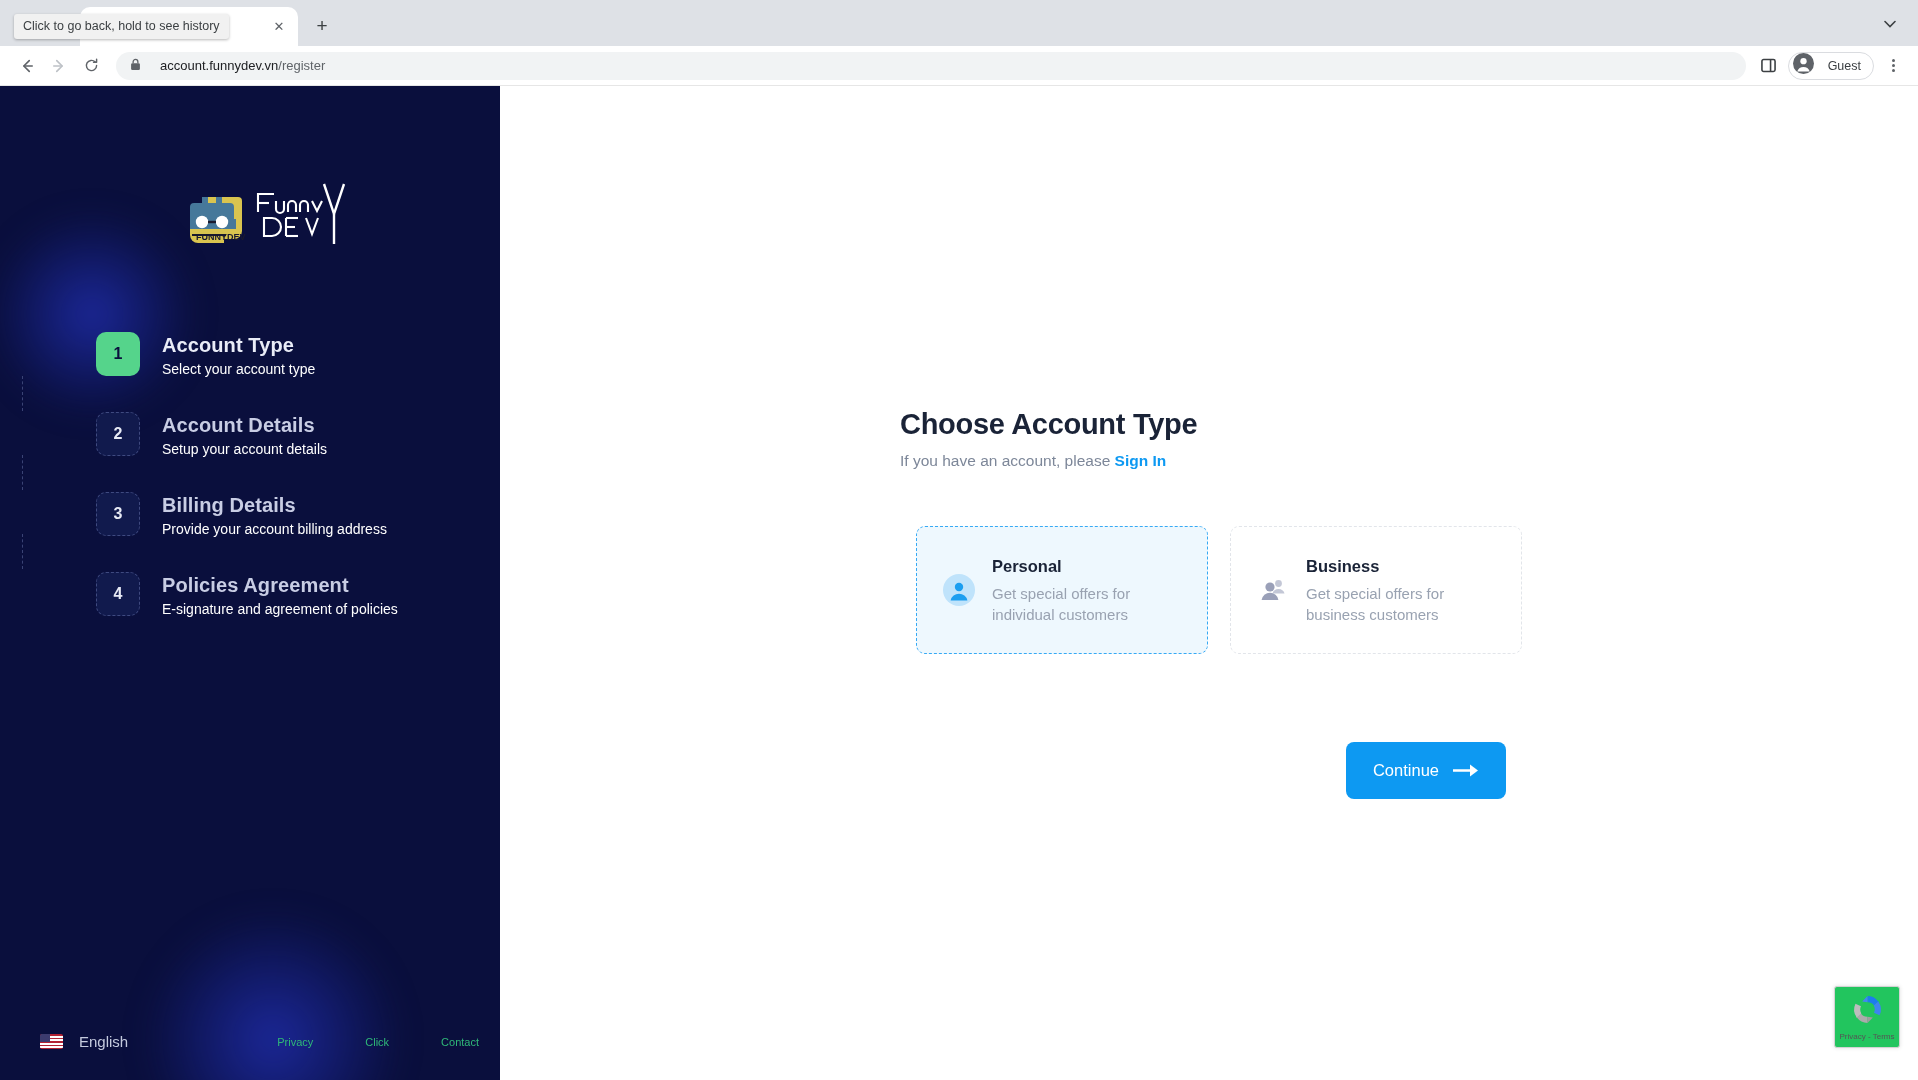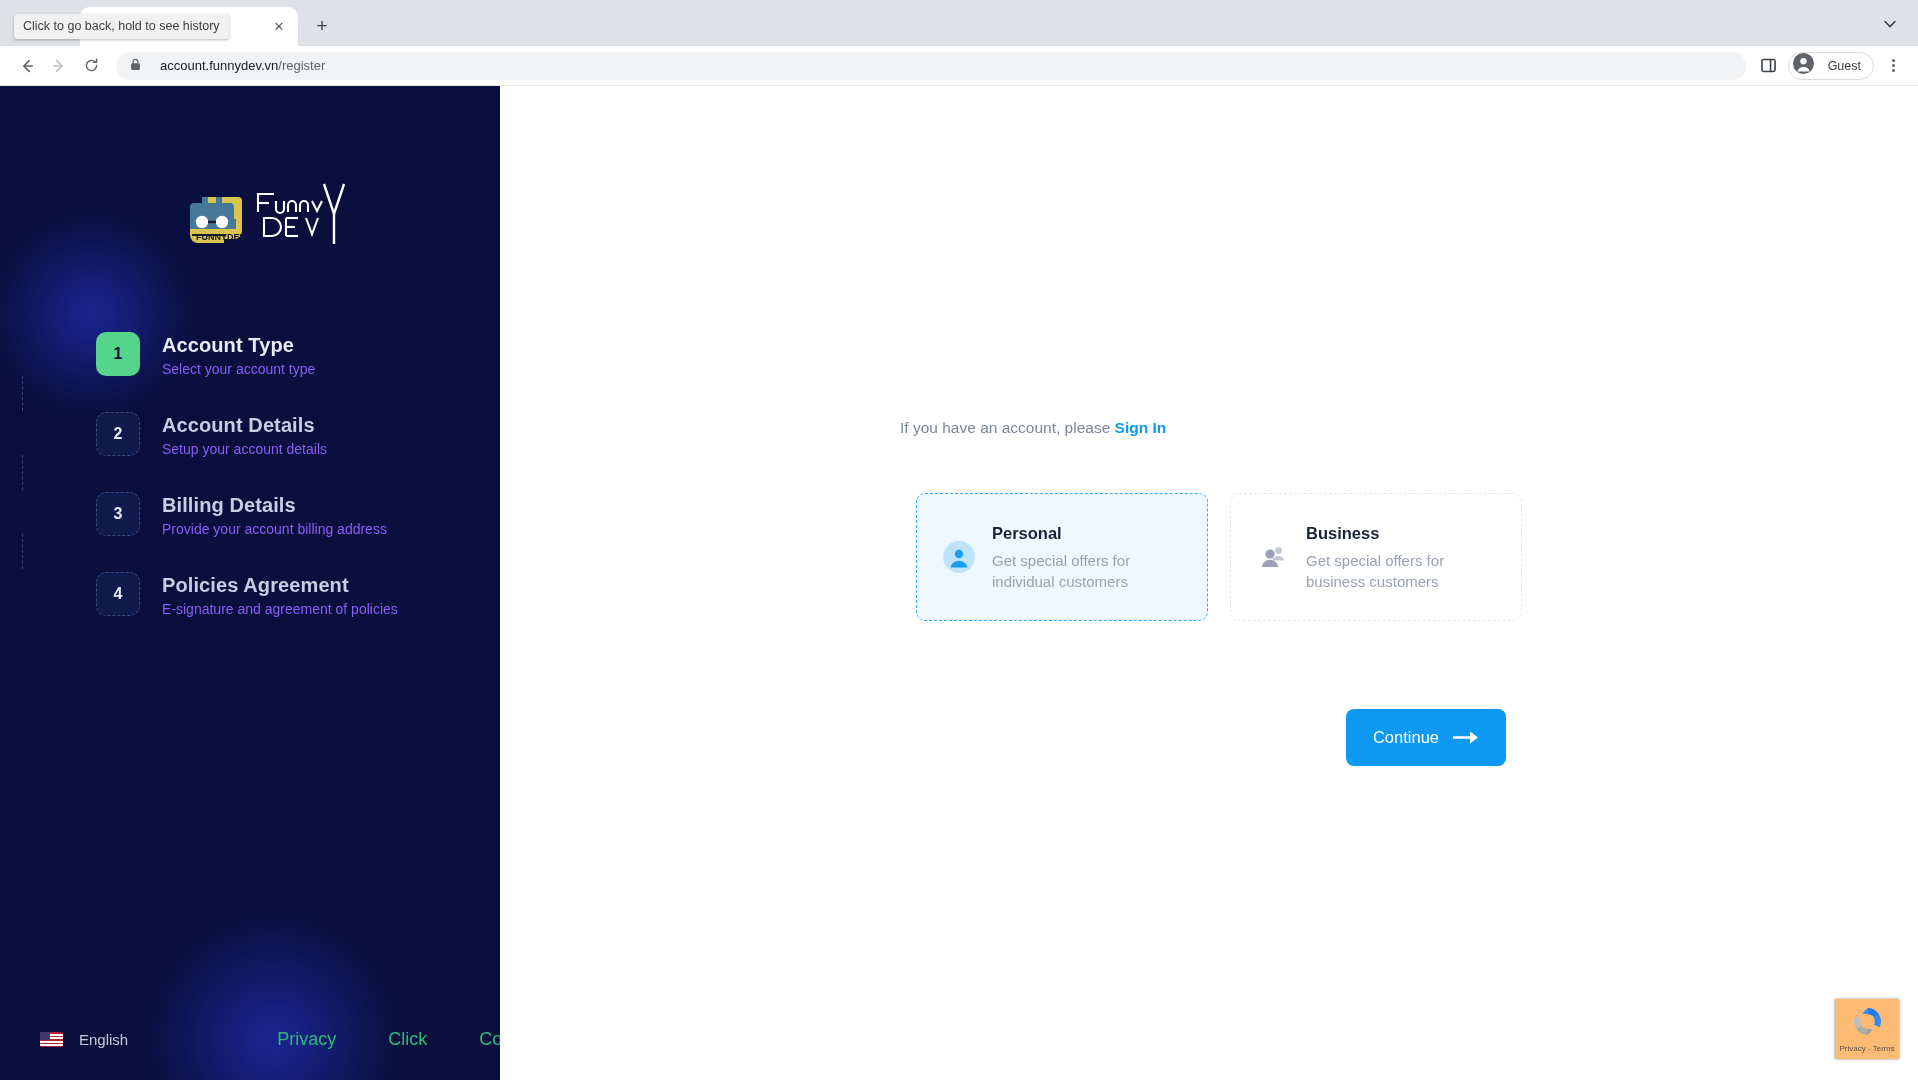--- a/index.html
+++ b/index.html
@@ -122,36 +122,36 @@
   .badge {
     width: 44px; height: 44px; flex: 0 0 44px; border-radius: 10px;
     display: flex; align-items: center; justify-content: center;
     font-size: 16px; font-weight: 600; color: #fff; position: relative; z-index: 3;
   }
   .badge.active { background: #55d48b; color: #0a0f3d; }
   .badge.inactive { background: #111a4d; border: 1px dashed #3f4a80; color: #e7eaf5; }
   .step-text { padding-top: 2px; }
   .step-title { font-size: 20px; font-weight: 700; color: #e9ecf7; letter-spacing: .1px; }
   .step-title.dim { color: #c8cde4; }
-  .step-sub { font-size: 14px; color: #8b5cf6; margin-top: 4px; }
+  .step-sub { font-size: 14px; color: #ffffff; margin-top: 4px; }
 
   .sidebar-footer {
     margin-top: auto; position: relative; z-index: 2;
     display: flex; align-items: center; padding: 0 0 30px 40px; gap: 16px;
   }
   .lang { display: flex; align-items: center; gap: 16px; }
   .flag {
     width: 23px; height: 15px; border-radius: 2px; overflow: hidden;
     position: relative; background: #b22234; flex: 0 0 23px;
   }
   .flag .stripe { position: absolute; left: 0; width: 100%; height: 1.75px; background: #fff; }
   .flag .canton { position: absolute; left: 0; top: 0; width: 10px; height: 8px; background: #3c3b6e; }
   .lang-label { font-size: 15px; color: #c4cade; }
   .foot-links { display: flex; gap: 52px; margin-left: 133px; }
-  .foot-link { font-size: 18px; color: #2fb978; }
+  .foot-link { font-size: 11px; color: #2fb978; }
 
   
   .main { flex: 1; background: #fff; position: relative; }
   .content { position: absolute; left: 400px; top: 322px; }
   .page-title { font-size: 29px; font-weight: 700; color: #1a2337; letter-spacing: -.3px; }
   .page-sub { font-size: 15.5px; color: #7d8799; margin-top: 11px; }
   .page-sub .link { color: #0d99f2; font-weight: 700; }
 
   .cards { display: flex; gap: 22px; margin-top: 56px; }
   .card {
@@ -167,22 +167,22 @@
 
   .continue-row { display: flex; justify-content: flex-end; width: 606px; margin-top: 88px; }
   .continue-btn {
     background: #0d99f2; color: #fff; border: none; border-radius: 8px;
     height: 57px; padding: 0 27px; display: flex; align-items: center; gap: 14px;
     font-size: 16.5px; font-family: inherit;
   }
   .arrow-ic { display: flex; align-items: center; }
 
   .recaptcha {
-    position: absolute; right: 18px; bottom: 20px;
-    width: 66px; height: 62px; background: #fdba74;
+    position: absolute; right: 18px; bottom: 32px;
+    width: 66px; height: 62px; background: #22c55e;
     border: 1px solid #d3d3d3; border-radius: 3px;
     display: flex; flex-direction: column; align-items: center; justify-content: center;
     gap: 2px; box-shadow: 0 0 4px rgba(0,0,0,.12);
   }
   .recaptcha-label { font-size: 8px; color: #555; }
 </style>
 </head>
 <body>
 
 <div class="browser">
@@ -368,20 +368,21 @@
           <a class="foot-link">Privacy</a>
           <a class="foot-link">Click</a>
           <a class="foot-link">Contact</a>
         </div>
       </div>
     </aside>
 
     <main class="main">
       <div class="content">
 
+        <h1 class="page-title">Choose Account Type</h1>
         <p class="page-sub">
           <span>If you have an account, please </span><a class="link">Sign In</a>
         </p>
 
         <div class="cards">
 
           <div class="card selected">
             <span class="card-icon">
               <svg width="32" height="32" viewBox="0 0 32 32">
                 <circle cx="16" cy="16" r="16" fill="#bfe3fb"></circle>

